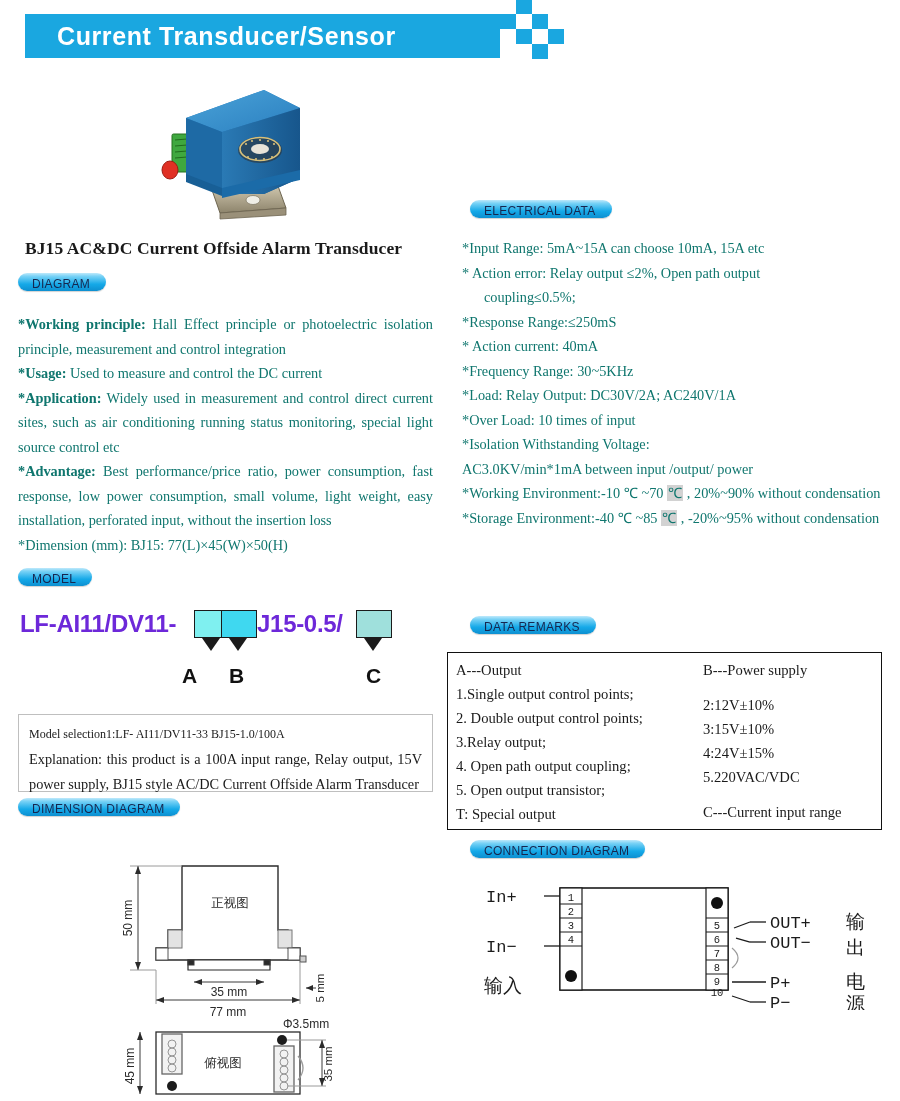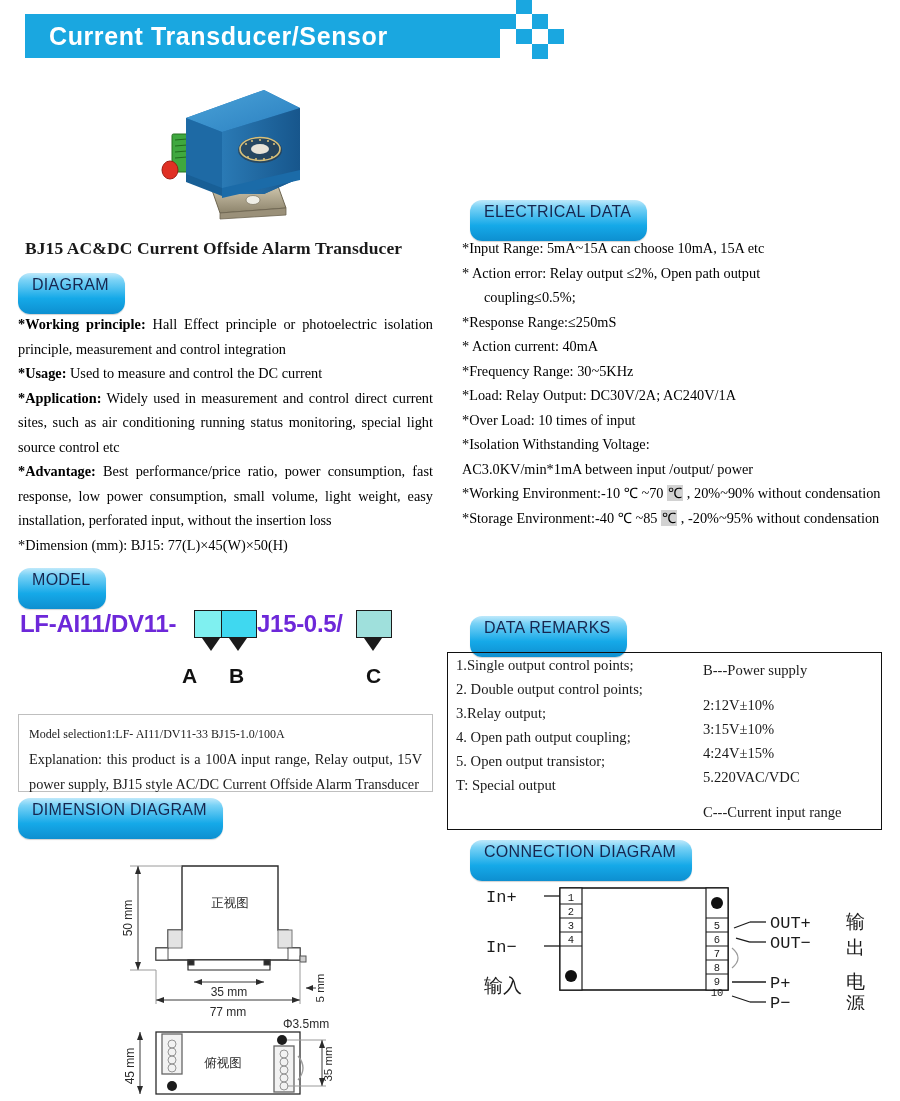--- a/index.html
+++ b/index.html
@@ -4,37 +4,37 @@
 <style>
   html,body{margin:0;padding:0;}
   body{
     width:900px;height:1101px;position:relative;background:#ffffff;
     font-family:"Liberation Serif",serif;color:#1a1a1a;overflow:hidden;
   }
   
   .header{position:absolute;left:25px;top:14px;width:475px;height:44px;background:#1aa7e0;}
   .header-title{
     font-family:"Liberation Sans",sans-serif;font-size:25px;font-weight:bold;color:#ffffff;
-    letter-spacing:.6px;line-height:44px;padding-left:24px;white-space:nowrap;
+    letter-spacing:.6px;line-height:44px;padding-left:32px;white-space:nowrap;
   }
   .checkers{position:absolute;left:500px;top:14px;width:74px;height:44px;}
   .checkers i{position:absolute;display:block;background:#1aa7e0;width:16px;height:15px;}
   
   .pill{
-    display:inline-block;position:absolute;height:41px;line-height:23px;
+    display:inline-block;position:absolute;height:18px;line-height:23px;
     padding:0 16px 0 14px;border-radius:12px;
     background:linear-gradient(to bottom,#bfe9fb 0%,#79d2f6 18%,#15a9e8 62%,#0d8fd0 100%);
-    font-family:"Liberation Sans",sans-serif;font-size:16px;font-weight:normal;
+    font-family:"Liberation Sans",sans-serif;font-size:12px;font-weight:normal;
     color:#16264f;white-space:nowrap;letter-spacing:.3px;
     box-shadow:0 1px 1px rgba(0,0,0,.18);
   }
   
   .ptxt{
     position:absolute;font-family:"Liberation Serif",serif;font-size:14.3px;
-    line-height:24.5px;text-align:justify;color:#000000;
+    line-height:24.5px;text-align:justify;color:#0f766e;
   }
   .ptxt b{font-weight:bold;}
   .hl{background:#d2d2d2;padding:0 1px;}
   .nowrapline{text-align:left;}
   
   .photo{position:absolute;left:160px;top:82px;width:148px;height:145px;}
   
   .prod-title{
     position:absolute;left:25px;top:238px;font-size:17.5px;font-weight:bold;
     font-family:"Liberation Serif",serif;white-space:nowrap;letter-spacing:.1px;
@@ -295,20 +295,21 @@
   <div class="nowrapline">*Isolation Withstanding Voltage:</div>
   <div class="nowrapline">AC3.0KV/min*1mA between input /output/ power</div>
   <div><span>*Working  Environment:-10 ℃ ~70 </span><span class="hl">℃</span><span> ,  20%~90%  without condensation</span></div>
   <div><span>*Storage  Environment:-40 ℃ ~85 </span><span class="hl">℃</span><span> ,  -20%~95%  without condensation</span></div>
 </div>
 
 <div class="pill" style="left:470px;top:616px;">DATA REMARKS</div>
 
 <div class="remarks">
   <div class="col colL">
+    <div class="hdr">A---Output</div>
     <div>1.Single output control points;</div>
     <div>2. Double output control points;</div>
     <div>3.Relay output;</div>
     <div>4. Open path output coupling;</div>
     <div>5. Open output transistor;</div>
     <div>T: Special output</div>
   </div>
   <div class="col colR">
     <div class="hdr">B---Power supply</div>
     <div class="gap"></div>

